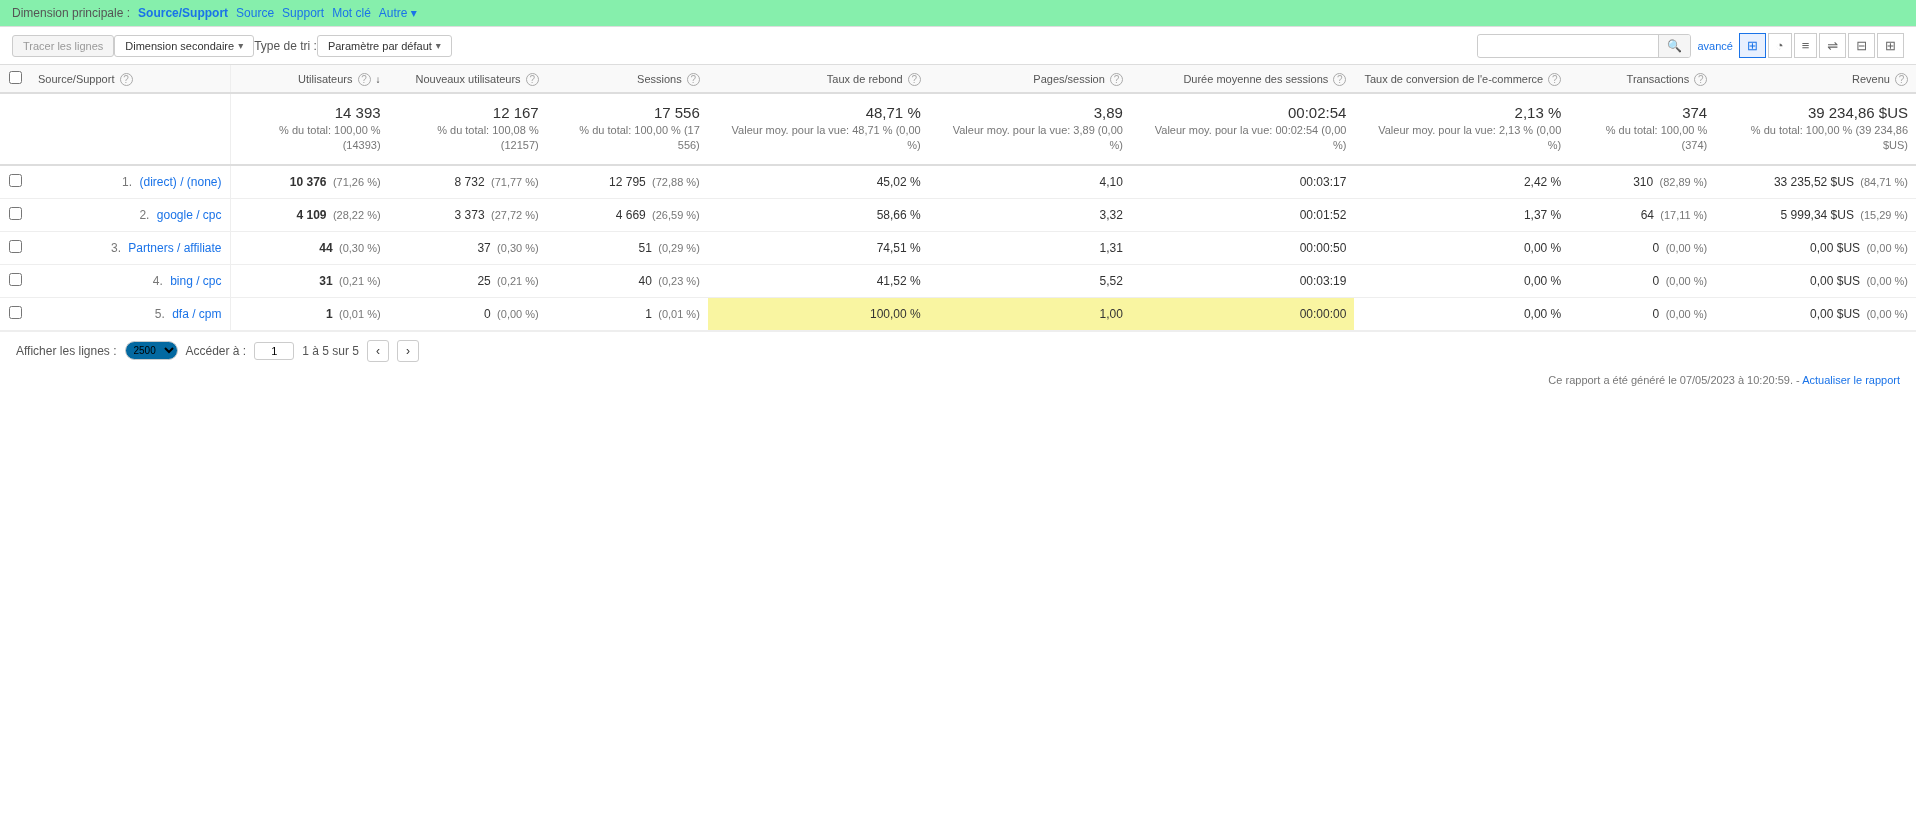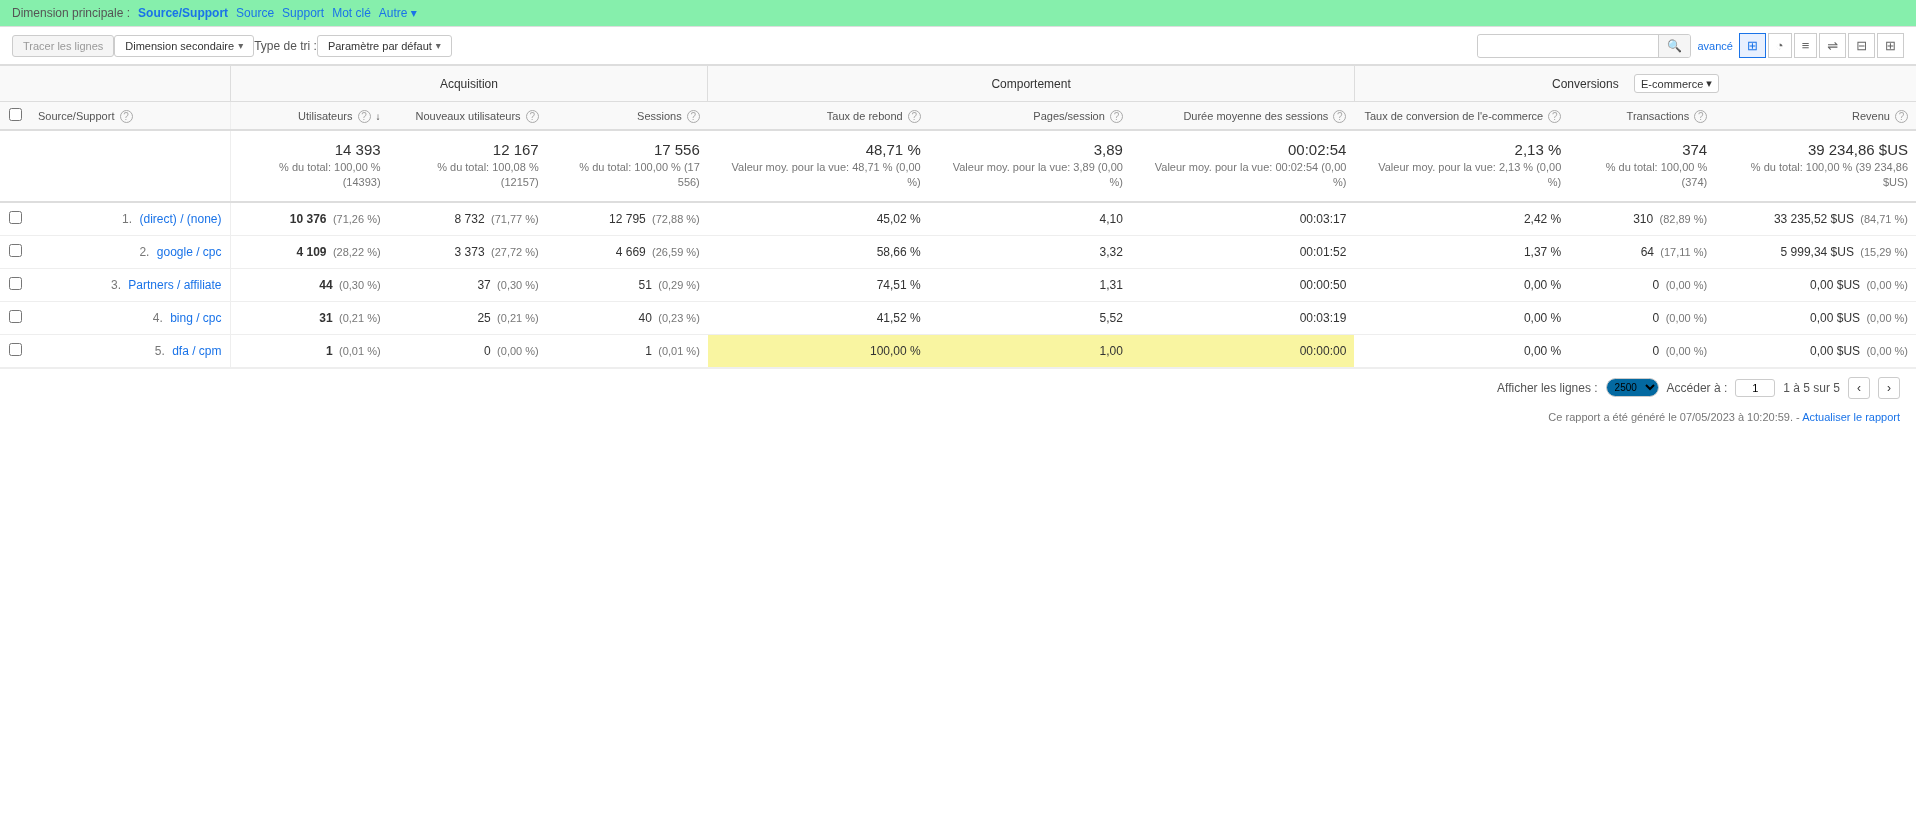--- a/index.html
+++ b/index.html
@@ -96,21 +96,21 @@
     .bold { font-weight: bold; }
 
     .checkbox-col { width: 30px; text-align: center !important; padding-left: 8px !important; }
     .row-num { color: #777; margin-right: 4px; }
 
     
     .highlight-yellow { background: #f9f5a1; }
 
     
     .table-footer {
-      display: flex; justify-content: flex-end; align-items: center;
+      display: flex; justify-content: flex-start; align-items: center;
       padding: 8px 16px; gap: 8px; font-size: 12px; color: #555;
       border-top: 1px solid #eee; flex-wrap: wrap;
     }
     .table-footer .footer-label { color: #555; }
     .footer-select {
       border: 1px solid #ccc; border-radius: 10px; padding: 2px 4px;
       font-size: 10px; background: #0369a1;
     }
     .footer-input {
       border: 1px solid #ccc; border-radius: 3px; padding: 2px 5px;
@@ -173,38 +173,20 @@
       <button class="view-icon-btn">⊟</button>
       <button class="view-icon-btn">⊞</button>
     </div>
   </div>
 </div>
 
 <div class="table-container">
   <table>
     <thead>
 
-      <tr class="group-header">
-        <th class="checkbox-col"></th>
-        <th class="left-align" style="width:200px; border-right:1px solid #ddd;"></th>
-
-        <th colspan="3" style="border-right:1px solid #ddd; border-left:1px solid #ddd; text-align:center; color:#333; padding:8px;">Acquisition</th>
-
-        <th colspan="3" style="border-right:1px solid #ddd; text-align:center; color:#333; padding:8px;">Comportement</th>
-
-        <th colspan="3" style="text-align:center; color:#333; padding:8px;">
-          <span>Conversions</span>
-          <span style="margin-left:12px;">
-            <span class="ecommerce-dropdown">
-              <span>E-commerce</span>
-              <span>▾</span>
-            </span>
-          </span>
-        </th>
-      </tr>
 
       <tr class="col-header">
         <th class="checkbox-col">
           <input type="checkbox" style="">
         </th>
         <th class="source-col" style="width:200px;">
           <span>Source/Support</span>
           <span class="help-icon">?</span>
         </th>
         <th class="has-sort">

